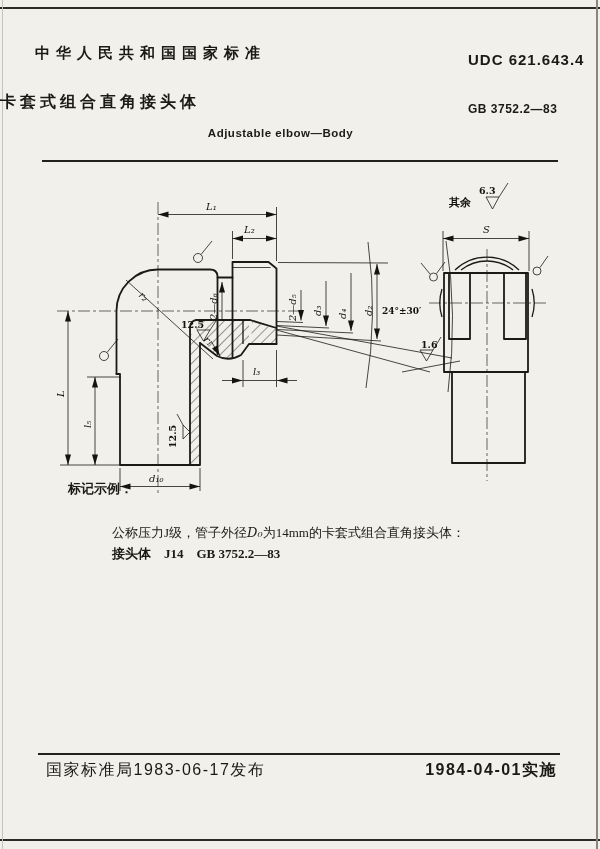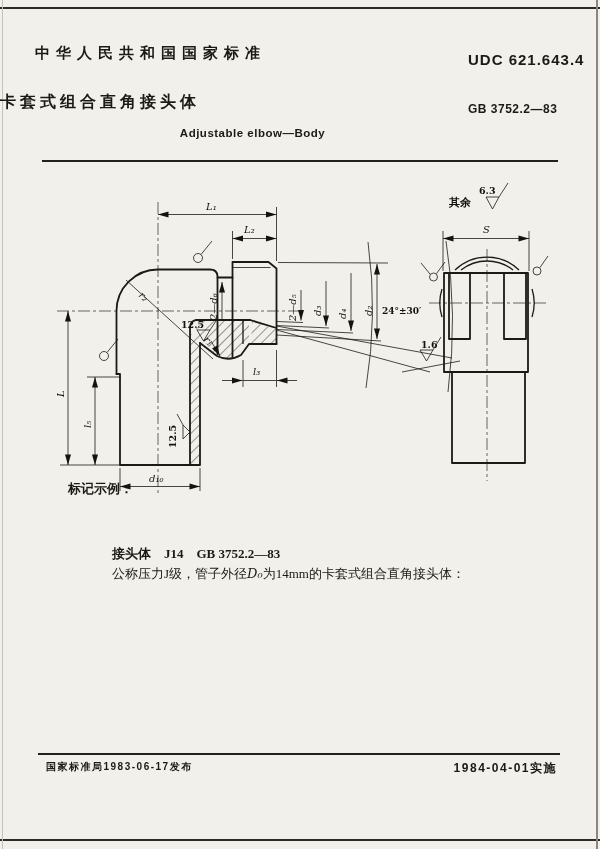--- a/index.html
+++ b/index.html
@@ -16,32 +16,32 @@
   .edge-left{left:2px;top:0;width:1px;height:849px;background:#c7c3ba;}
   .edge-right{left:596px;top:0;width:2px;height:849px;background:#8a867e;}
   
   .h-org{left:35px;top:44px;width:530px;text-align:left;
     font-size:15px;font-weight:bold;letter-spacing:6px;}
   .h-udc{left:468px;top:51px;font-size:15px;font-weight:bold;letter-spacing:1px;}
   .h-title{left:0px;top:92px;width:510px;
     font-size:16px;font-weight:bold;letter-spacing:4px;}
   .h-code{left:468px;top:94px;font-size:12px;font-weight:bold;letter-spacing:0.5px;margin-top:8px;}
   .h-en{left:0px;top:127px;width:505px;text-align:center;
-    font-size:11.5px;font-weight:bold;letter-spacing:0.5px;}
+    font-size:11.5px;font-weight:bold;letter-spacing:0.5px;padding-left:28px;}
   .rule-header{left:42px;top:160px;width:516px;height:2px;background:#23211d;}
   
   .ex{font-family:"Liberation Serif",serif;font-size:13px;}
   .ex-h{left:68px;top:480px;font-weight:bold;}
-  .ex-1{left:112px;top:524px;margin-top:41px;}
+  .ex-1{left:112px;top:524px;}
   .ex-2{left:112px;top:545px;font-weight:bold;font-family:Liberation Serif, serif;}
   .var{font-style:italic;font-family:"DejaVu Serif",serif;}
   
   .rule-footer{left:38px;top:753px;width:522px;height:2px;background:#23211d;}
-  .f-left{left:46px;top:760px;font-size:10px;font-weight:bold;letter-spacing:1.5px;}
-  .f-right{left:330px;top:760px;width:227px;text-align:right;font-size:12px;font-weight:bold;letter-spacing:1.5px;}
+  .f-left{left:46px;top:760px;font-size:16px;font-weight:normal;letter-spacing:1.5px;}
+  .f-right{left:330px;top:760px;width:227px;text-align:right;font-size:16px;font-weight:bold;letter-spacing:1.5px;}
   
   svg{position:absolute;left:0;top:165px;}
   .thick{stroke:#1c1a16;stroke-width:1.8;fill:none;stroke-linejoin:round;stroke-linecap:round;}
   .med{stroke:#1c1a16;stroke-width:1.3;fill:none;}
   .thin{stroke:#1c1a16;stroke-width:0.8;fill:none;}
   .cl{stroke:#2a2824;stroke-width:0.7;fill:none;stroke-dasharray:12 3 3 3;}
   .dimtxt{font-family:"DejaVu Serif",serif;font-style:italic;font-size:10px;fill:#15130f;}
   .numtxt{font-family:"DejaVu Serif",serif;font-weight:bold;font-size:9.5px;fill:#15130f;}
   .angtxt{font-family:"DejaVu Serif",serif;font-weight:bold;font-size:9px;fill:#15130f;}
   .cjk{font-family:"Liberation Sans",sans-serif;font-weight:bold;font-size:11px;fill:#15130f;}

